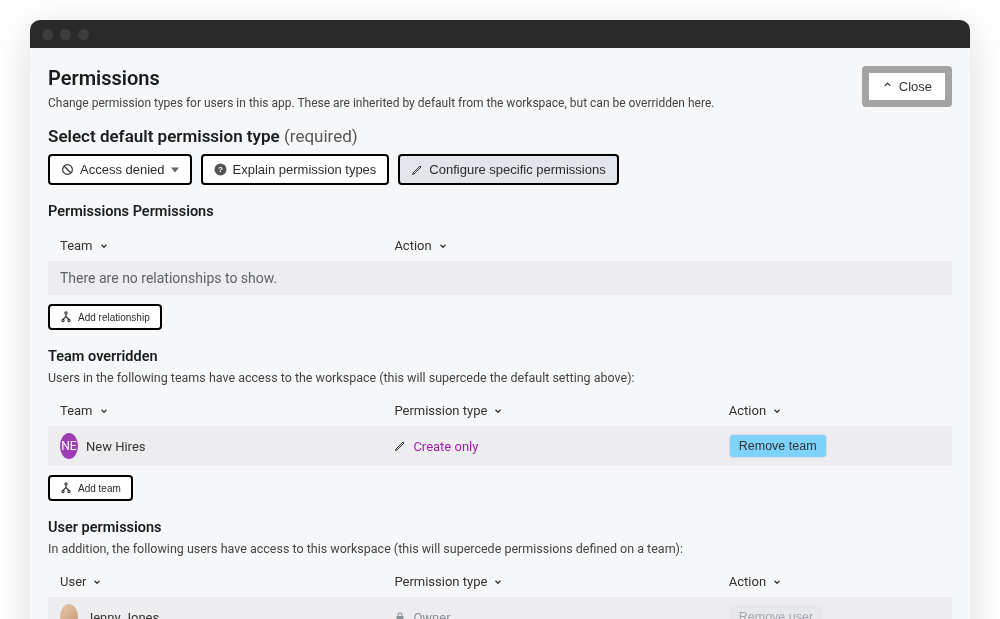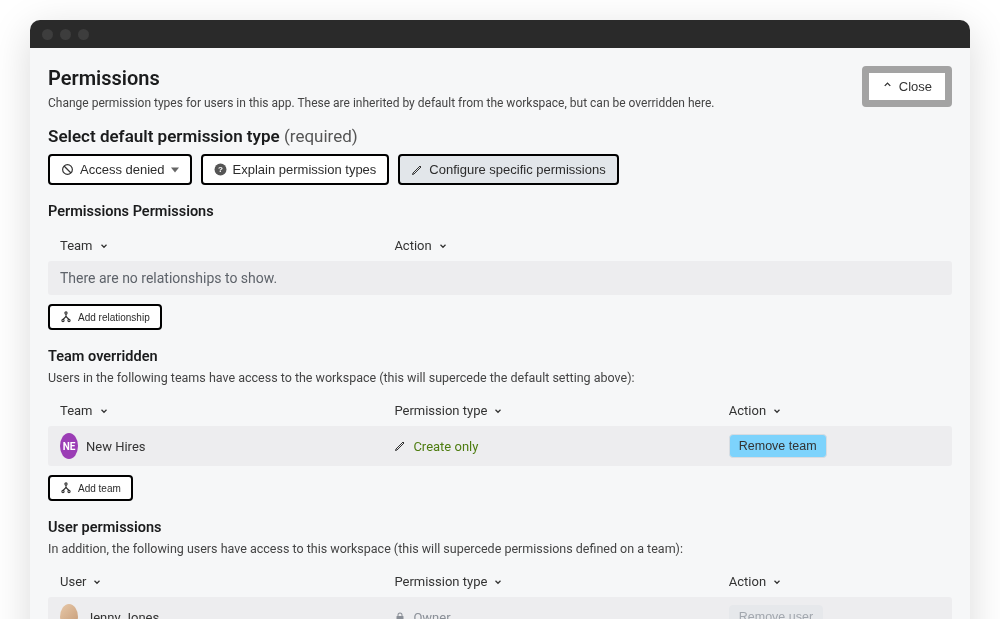--- a/index.html
+++ b/index.html
@@ -132,26 +132,26 @@
       padding: 9px 12px;
       color: #5e636a;
       font-size: 14px;
     }
     .trow {
       background: #ededef;
       border-radius: 3px;
       padding: 7px 12px;
     }
     .avatar {
-      width: 18px; height: 26px; border-radius: 50%; display: inline-flex; align-items: center; justify-content: center; font-size: 10px; color: #fff; font-weight: 700; flex-shrink: 0;
+      width: 18px; height: 26px; border-radius: 50%; display: inline-flex; align-items: center; justify-content: center; font-size: 12px; color: #fff; font-weight: 400; flex-shrink: 0;
     }
     .avatar.purple { background: #9b3db5; }
     .avatar.img { background: linear-gradient(135deg,#e7c8a8,#c29672); }
     .cell { display: flex; align-items: center; gap: 8px; }
-    .perm-cell { color: #4d7c0f; display: flex; align-items: center; gap: 7px; }
+    .perm-cell { color: #a21caf; display: flex; align-items: center; gap: 7px; }
     .perm-cell.muted { color: #8a8f97; }
     .remove-btn {
       background: #7dd3fc;
       border: 1px solid #d8dce1;
       border-radius: 4px;
       padding: 4px 9px;
       font-size: 12.5px;
       cursor: pointer;
       color: #333;
     }

